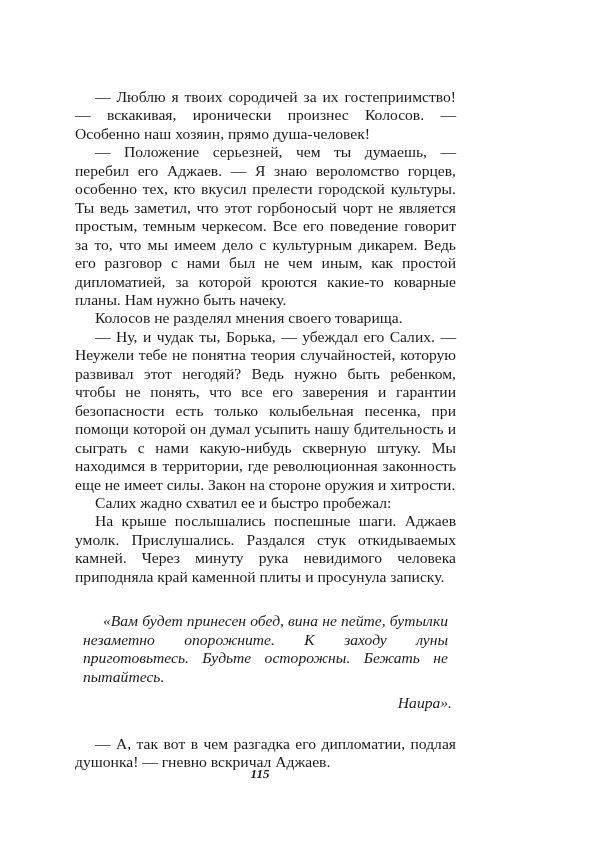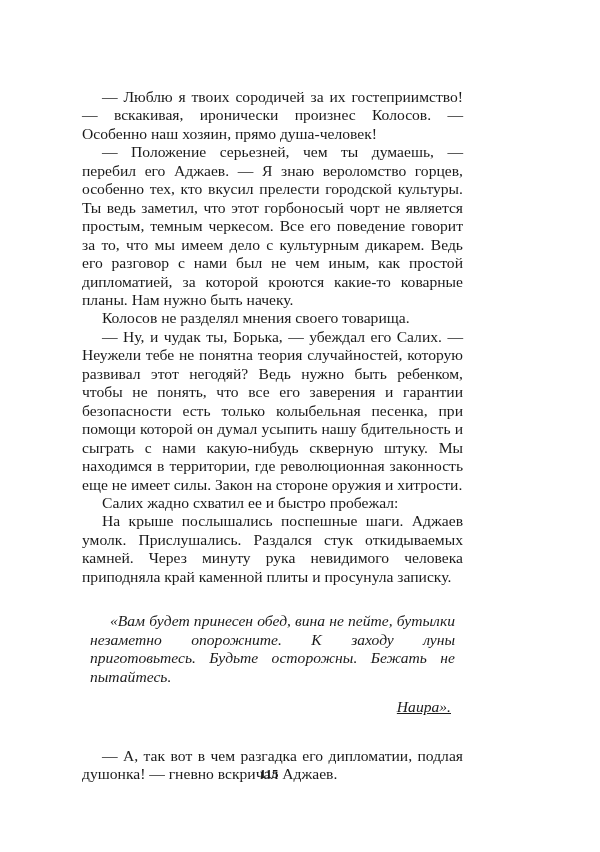--- a/index.html
+++ b/index.html
@@ -1,30 +1,30 @@
 <!DOCTYPE html>
 <html><head>
 <meta charset="utf-8">
 <style>
   html, body { margin: 0; padding: 0; background: #ffffff; }
   body { width: 600px; height: 852px; position: relative; overflow: hidden; }
   .page {
-    position: absolute; left: 82px; top: 88px; width: 381px;
+    position: absolute; left: 75px; top: 88px; width: 381px;
     font-family: "Liberation Serif", "DejaVu Serif", serif;
     font-size: 15.6px; line-height: 18.45px; color: #1a1a1a;
     text-align: justify; hyphens: manual;
   }
   .p { margin: 0; text-indent: 20px; }
   .gap { height: 18px; }
   .letter { font-style: italic; margin: 8px; text-indent: 20px; }
-  .sig { font-style: italic; text-align: right; margin: 12px; text-decoration: underline; }
+  .sig { font-style: italic; text-align: right; margin: 4px; }
   .pagenum {
-    position: absolute; left: 16px; width: 506px; top: 766px; text-align: center;
+    position: absolute; left: 7px; width: 506px; top: 766px; text-align: center;
     font-family: "Liberation Serif", "DejaVu Serif", serif; font-weight: bold;
-    font-size: 13px; color: #1a1a1a;
+    font-size: 13px; color: #1a1a1a; font-style: italic;
   }
 </style>
 </head>
 <body>
 
 <div class="page">
   <p class="p">— Люблю я твоих сородичей за их гостеприимство! — вскакивая, иронически произнес Колосов. — Особенно наш хозяин, прямо душа-человек!</p>
   <p class="p">— Положение серьезней, чем ты думаешь, — перебил его Аджаев. — Я знаю вероломство горцев, особенно тех, кто вкусил прелести городской культуры. Ты ведь заметил, что этот горбоносый чорт не является простым, темным черкесом. Все его поведение говорит за то, что мы имеем дело с культурным дикарем. Ведь его разговор с нами был не чем иным, как простой дипломатией, за которой кроются какие-то коварные планы. Нам нужно быть начеку.</p>
   <p class="p">Колосов не разделял мнения своего товарища.</p>
   <p class="p">— Ну, и чудак ты, Борька, — убеждал его Салих. — Неужели тебе не понятна теория случайностей, которую развивал этот негодяй? Ведь нужно быть ребенком, чтобы не понять, что все его заверения и гарантии безопасности есть только колыбельная песенка, при помощи которой он думал усыпить нашу бдительность и сыграть с нами какую-нибудь скверную штуку. Мы находимся в территории, где революционная законность еще не имеет силы. Закон на стороне оружия и хитрости.</p>

